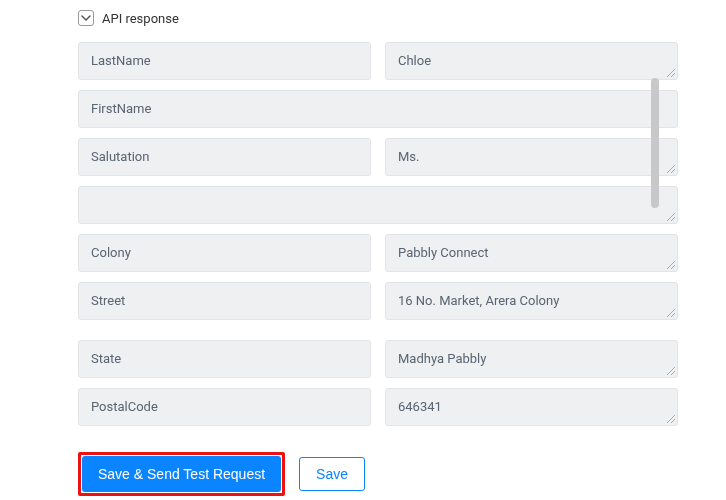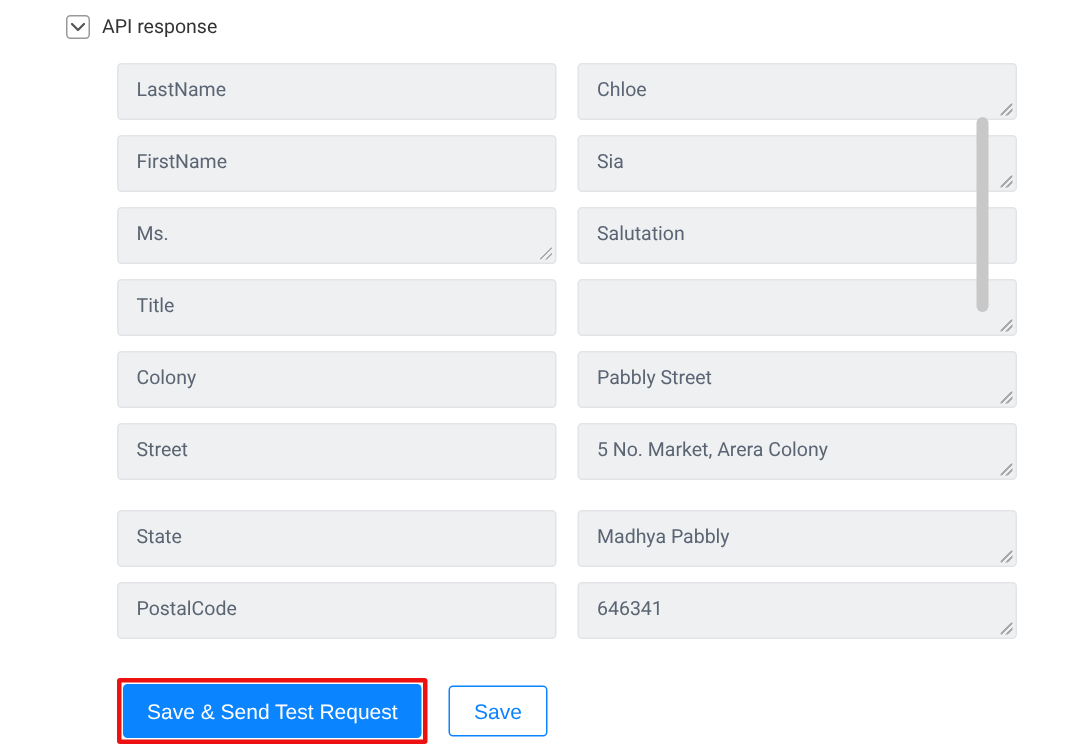--- a/index.html
+++ b/index.html
@@ -9,21 +9,21 @@
       padding: 10px 0 0 0;
       width: 726px;
       height: 500px;
       overflow: hidden;
       position: relative;
     }
     .section-header {
       display: flex;
       align-items: center;
       gap: 8px;
-      margin-left: 44px;
+      margin-left: 78px;
       margin-bottom: 16px;
     }
     .toggle-box {
       width: 16px;
       height: 16px;
       border: 1px solid #999;
       border-radius: 3px;
       display: flex;
       align-items: center;
       justify-content: center;
@@ -139,41 +139,39 @@
 
 <div class="fields-container">
 
   <div class="field-row">
     <div class="field-cell">LastName</div>
     <div class="field-cell value">Chloe</div>
   </div>
 
   <div class="field-row">
     <div class="field-cell">FirstName</div>
-    <div class="field-cell value">Sia</div>
   </div>
 
   <div class="field-row">
+    <div class="field-cell">Salutation</div>
     <div class="field-cell value">Ms.</div>
-    <div class="field-cell">Salutation</div>
   </div>
 
   <div class="field-row">
-    <div class="field-cell">Title</div>
     <div class="field-cell value"></div>
   </div>
 
   <div class="field-row">
     <div class="field-cell">Colony</div>
-    <div class="field-cell value">Pabbly Street</div>
+    <div class="field-cell value">Pabbly Connect</div>
   </div>
 
   <div class="field-row">
     <div class="field-cell">Street</div>
-    <div class="field-cell value">5 No. Market, Arera Colony</div>
+    <div class="field-cell value">16 No. Market, Arera Colony</div>
   </div>
 
   <div class="field-row">
   </div>
 
   <div class="field-row">
     <div class="field-cell">State</div>
     <div class="field-cell value">Madhya Pabbly</div>
   </div>
 

